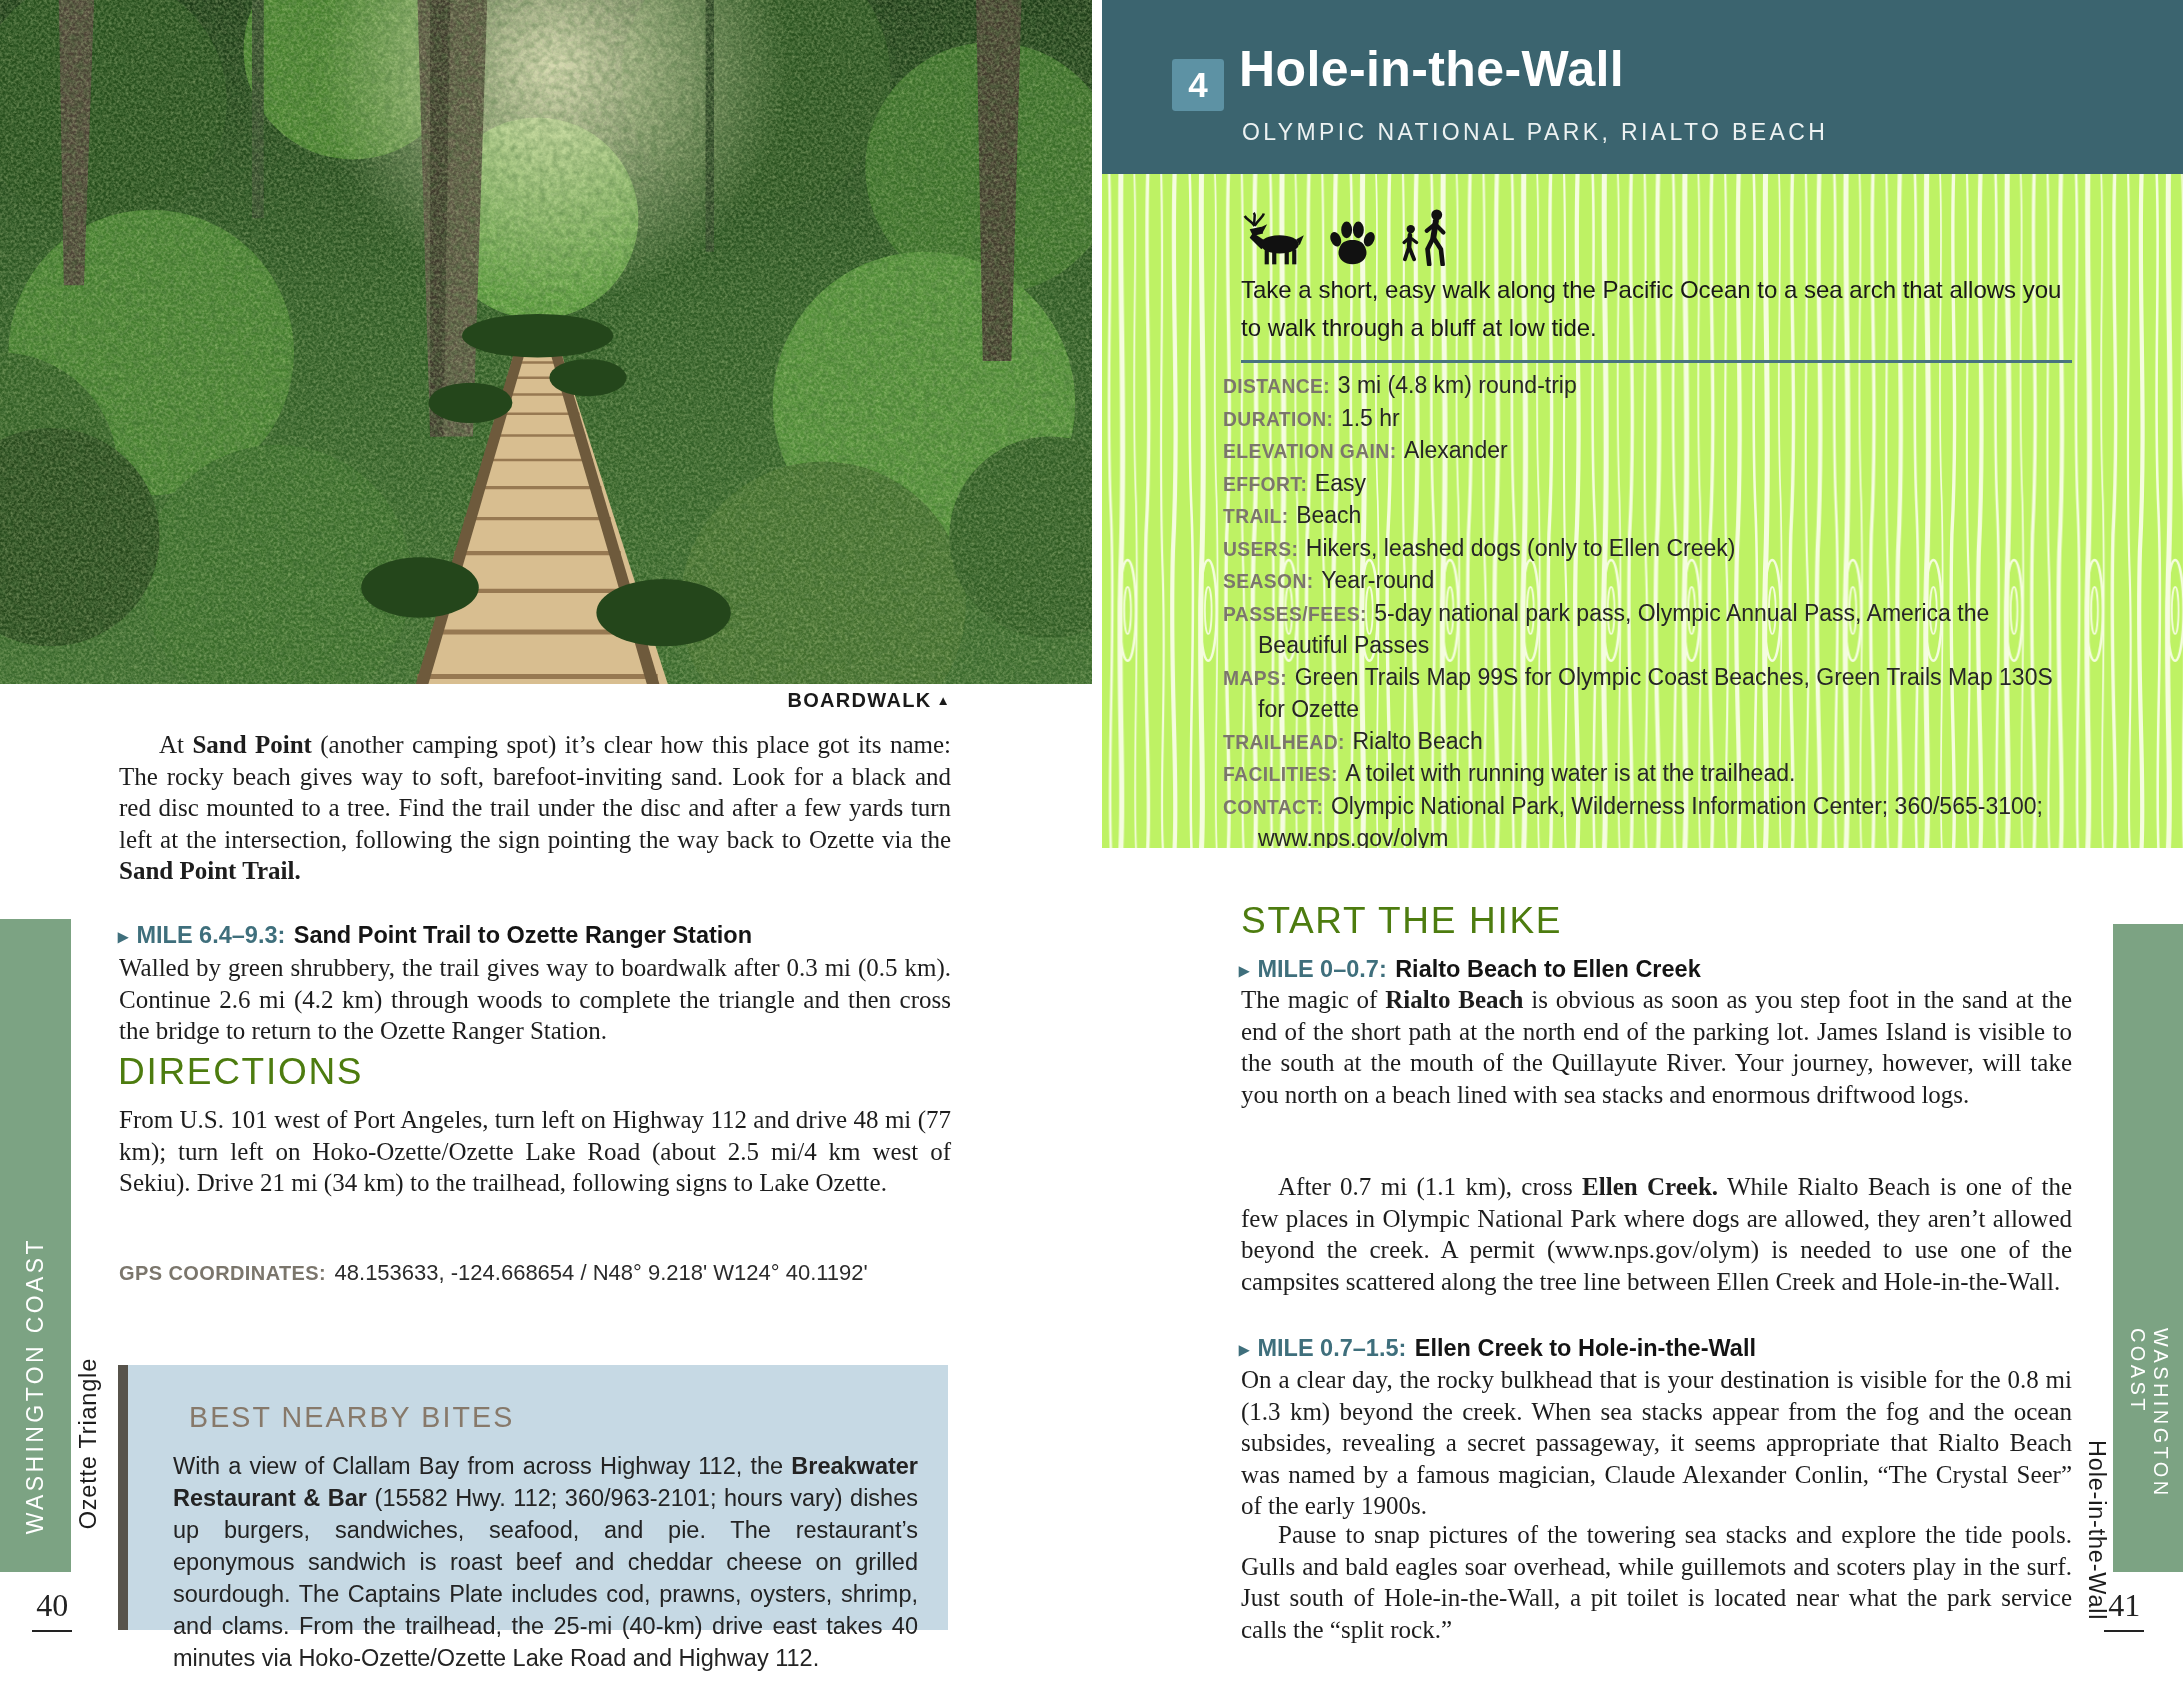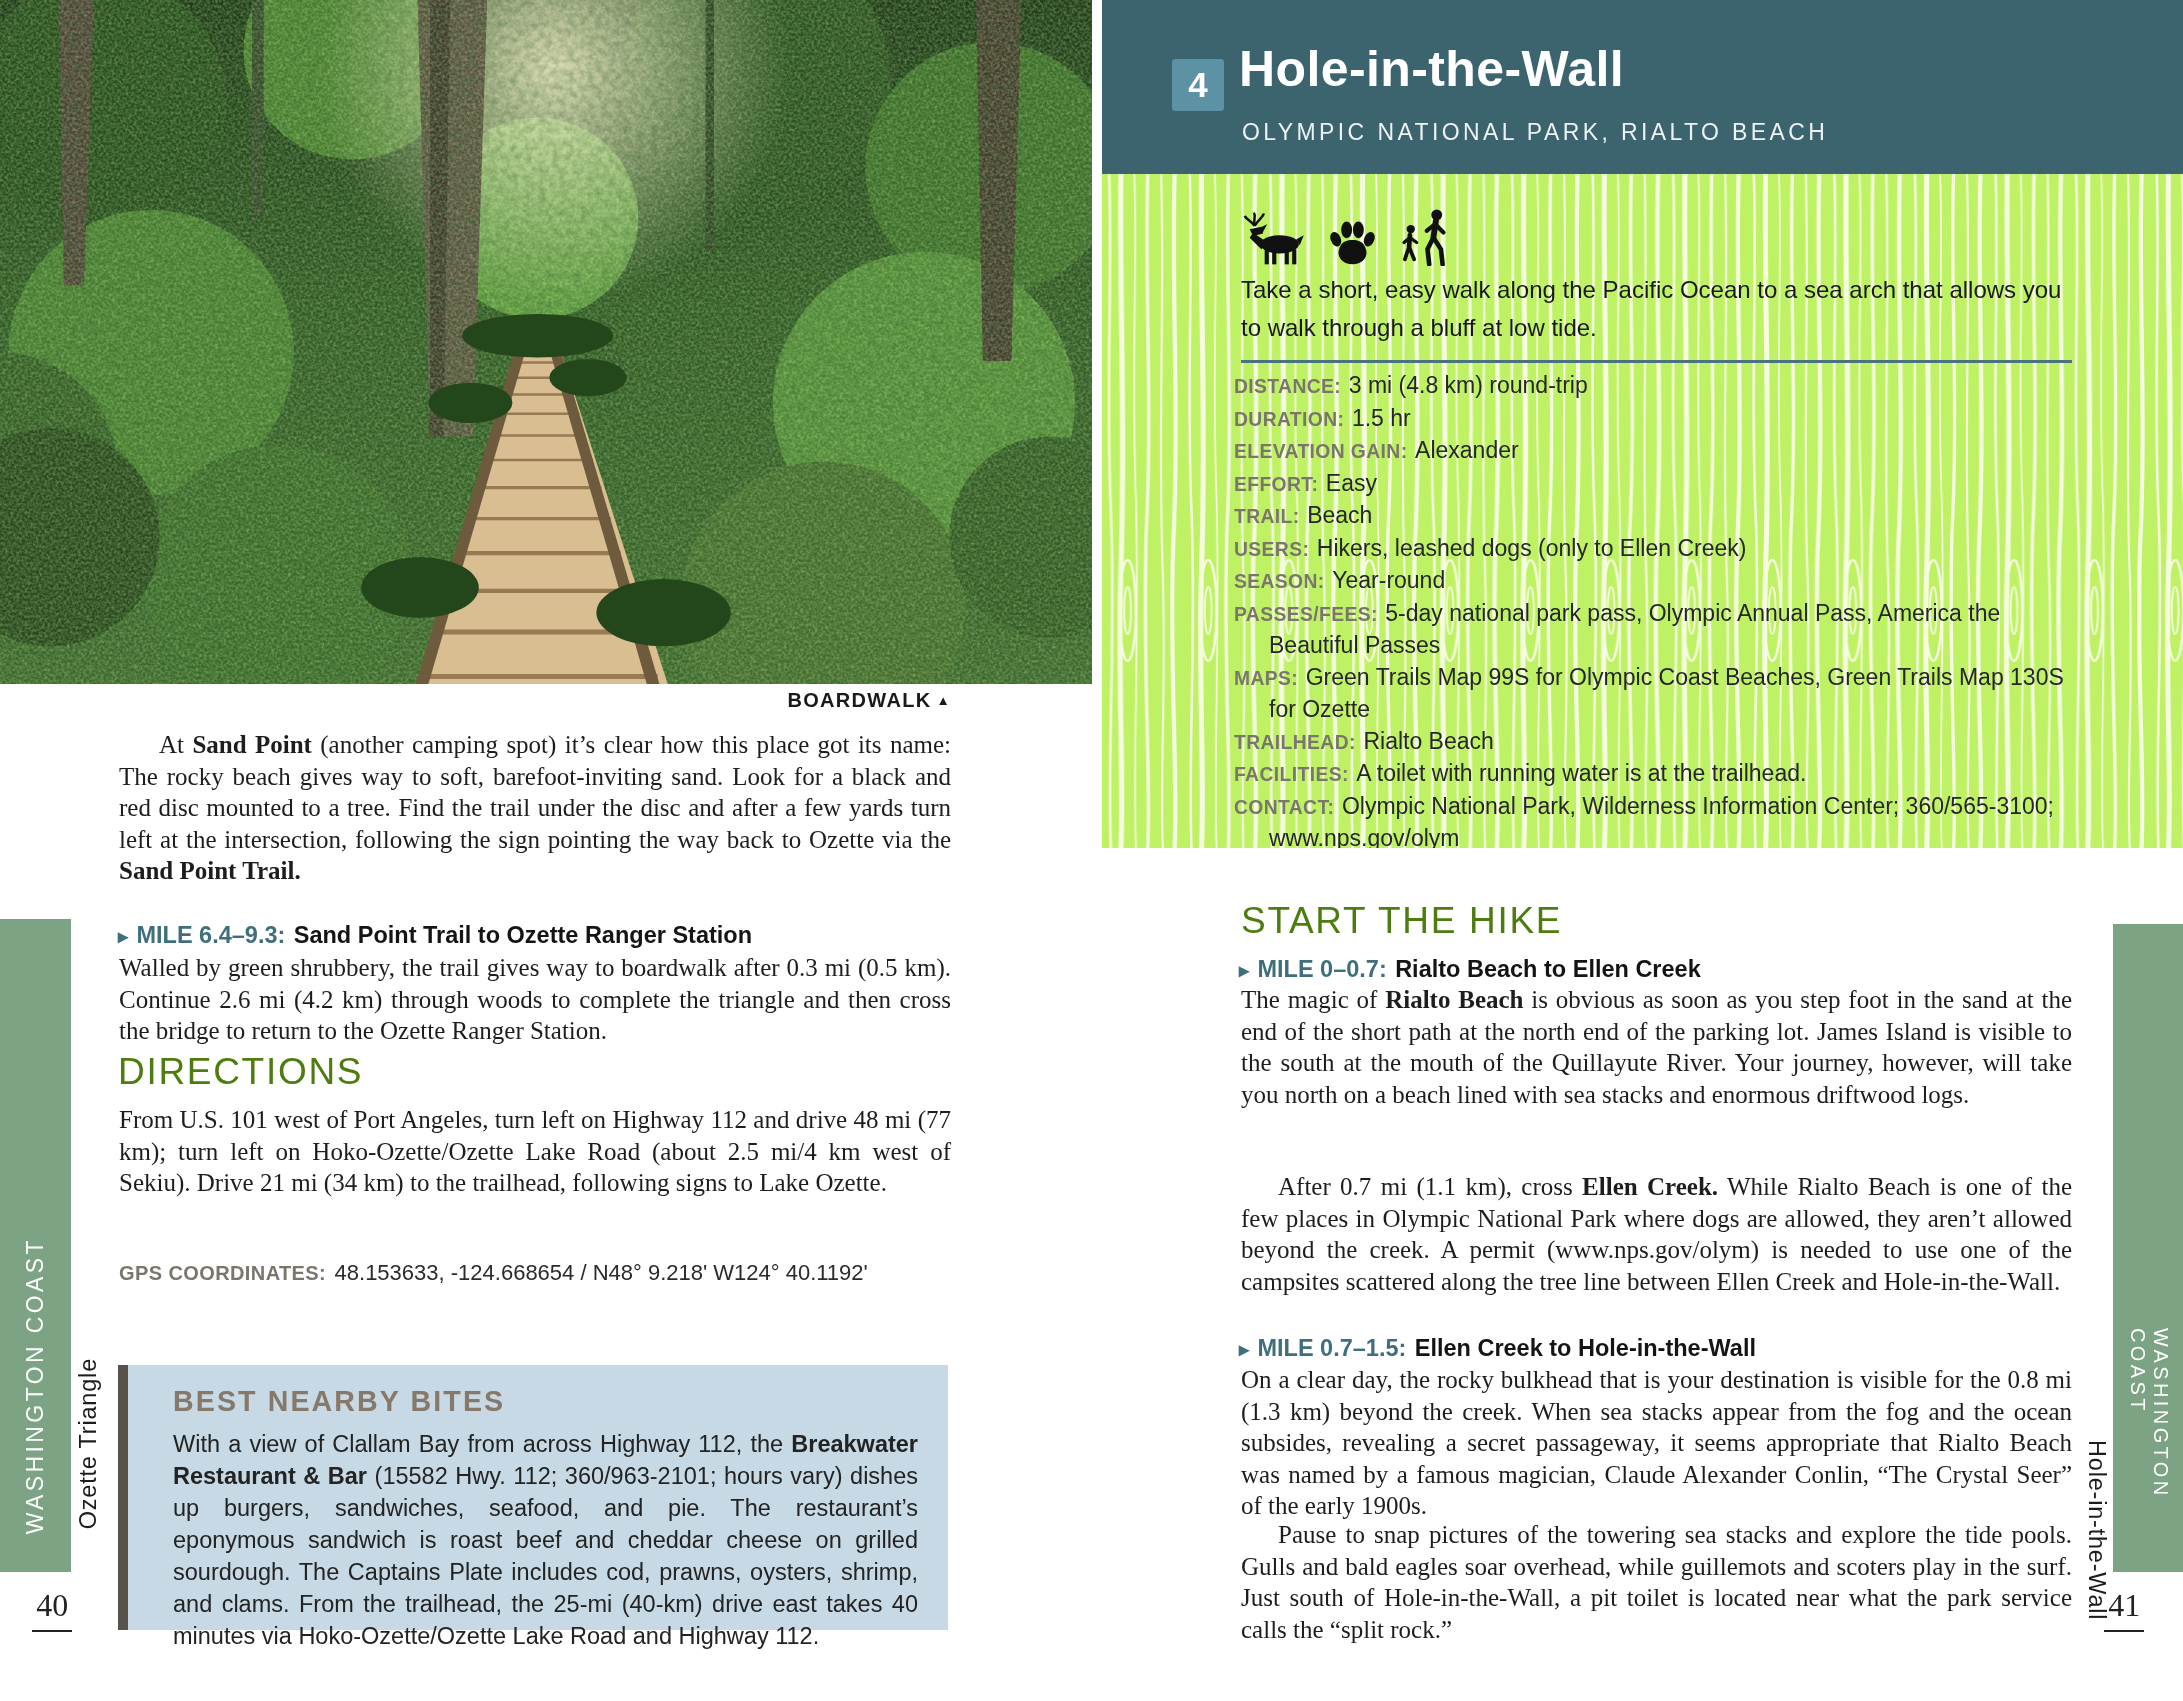--- a/index.html
+++ b/index.html
@@ -24,21 +24,21 @@
   #mile-left{left:118px;top:922px;}
   #p-mile-left{left:119px;top:952px;width:832px;}
   .bigteal{font-size:37px;font-weight:400;letter-spacing:1.7px;color:#4d7c0f;margin:0;}
   #directions-h{left:118px;top:1051px;}
   #p-dir{left:119px;top:1104px;width:832px;}
   #gps{left:119px;top:1260px;width:840px;font-size:22px;color:#2b2b2b;}
   .glabel{font-size:20px;font-weight:bold;color:#7b766c;letter-spacing:0.4px;margin-right:8.4px;}
 
   #bites{left:118px;top:1365px;width:830px;height:265px;background:#c6d9e4;
          border-left:10px solid #57534b;box-sizing:border-box;padding:20px 30px 0 45px;}
-  #bites h2{margin:0;font-size:28.6px;font-weight:bold;color:#87796a;letter-spacing:2.1px;}
+  #bites h2{margin:16px;font-size:28.6px;font-weight:normal;color:#87796a;letter-spacing:2.1px;}
   #bites .bbody{margin-top:10px;font-size:23.5px;line-height:32px;text-align:justify;color:#232323;}
 
   .sagebar{background:#7ca383;}
   #bar-left{left:0;top:919px;width:71px;height:653px;}
   .vert-up{writing-mode:vertical-rl;transform:rotate(180deg);}
   .vert-down{writing-mode:vertical-rl;}
   .vbox{display:flex;align-items:center;justify-content:center;}
   #wa-left{left:0;top:1209px;width:71px;height:353px;color:#ffffff;
            font-size:23px;letter-spacing:3.4px;}
   #trail-left{left:71px;top:1325px;width:35px;height:238px;color:#1c1c1c;
@@ -57,21 +57,21 @@
   #hike-sub{left:1242px;top:119px;color:#edf2f2;font-size:23px;letter-spacing:3.4px;}
 
   #panel{left:1102px;top:174px;width:1082px;height:674px;background:#bef264;overflow:hidden;}
   #panel .wood{position:absolute;left:0;top:0;}
   #icons{position:absolute;left:139px;top:35px;display:flex;gap:23.5px;align-items:flex-end;}
   #intro{position:absolute;left:139px;top:97px;width:831px;
          font-size:24px;line-height:38px;color:#191919;}
   #divider{position:absolute;left:139px;top:186px;width:831px;height:2.5px;background:#49747f;}
   #stats{position:absolute;left:139px;top:196px;width:840px;
          font-size:23px;line-height:31.5px;color:#262626;}
-  .stat{padding-left:28px;text-indent:-35px;}
+  .stat{padding-left:17px;text-indent:-35px;}
   .slabel{font-size:19.3px;font-weight:bold;color:#7b766c;letter-spacing:0.4px;margin-right:7.6px;}
 
   #start-h{left:1241px;top:900px;}
   #mile-r1{left:1239px;top:956px;}
   #p-r1{left:1241px;top:984px;width:831px;}
   #p-r2{left:1241px;top:1171px;width:831px;text-indent:37px;}
   #mile-r2{left:1239px;top:1335px;}
   #p-r3{left:1241px;top:1364px;width:831px;}
   #p-r4{left:1241px;top:1519px;width:831px;text-indent:37px;}
 

